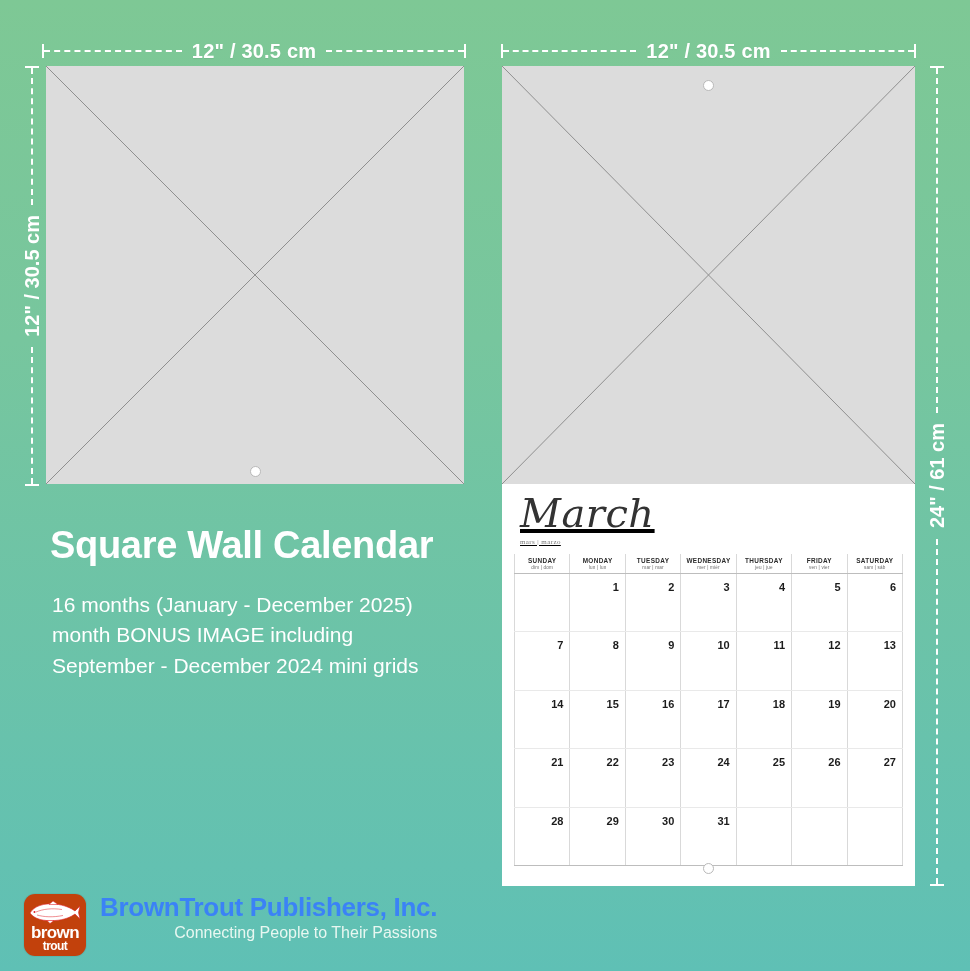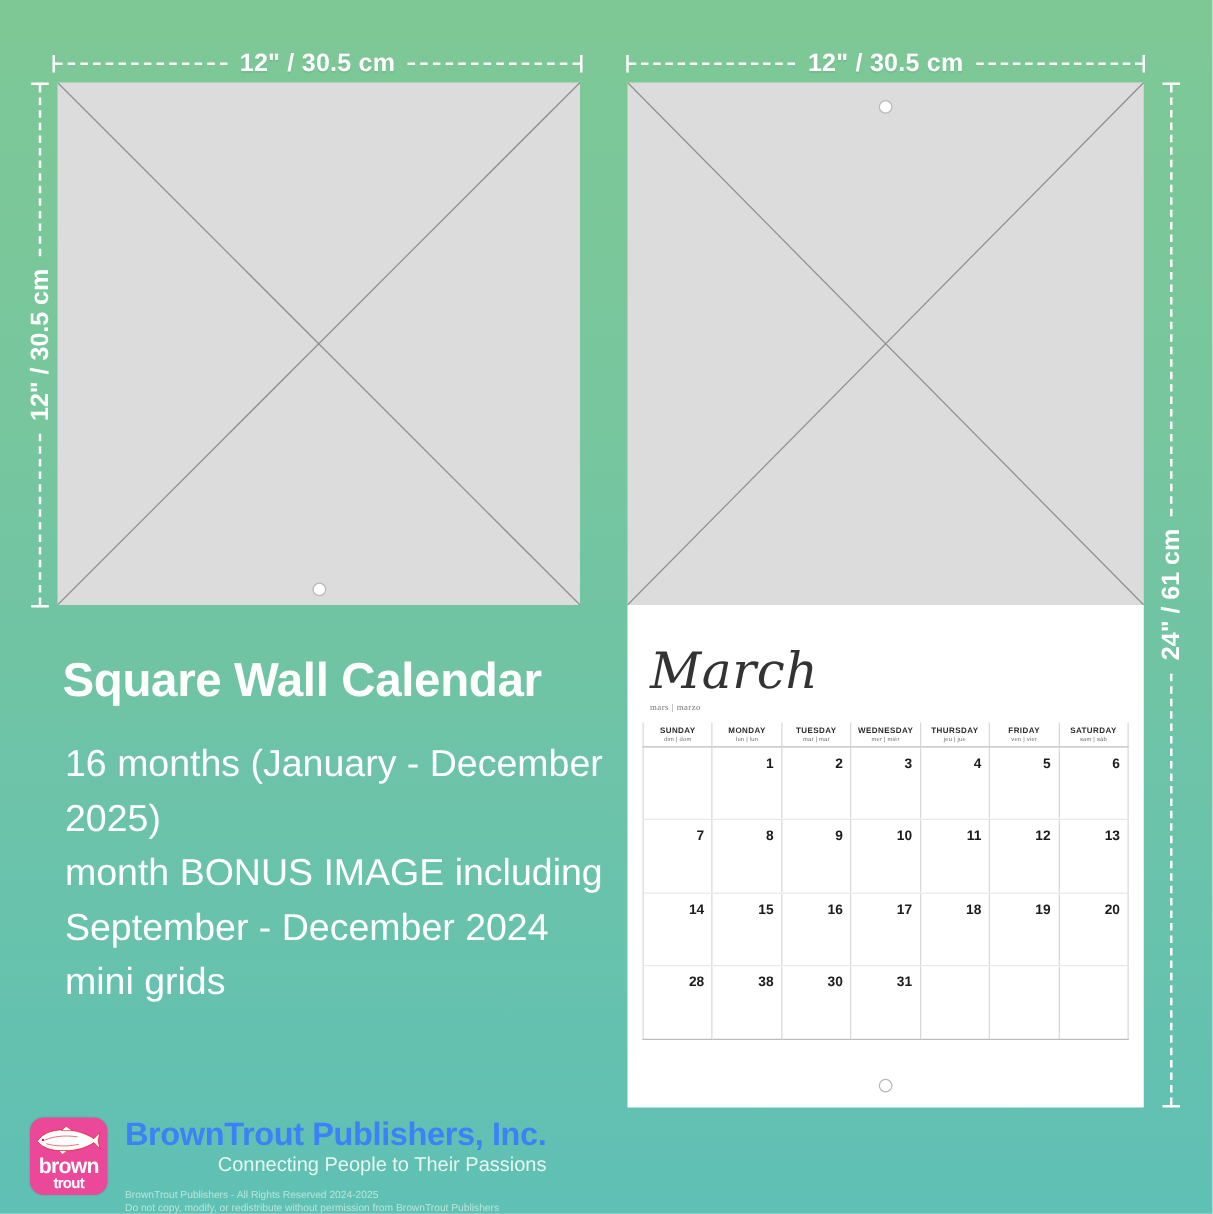--- a/index.html
+++ b/index.html
@@ -46,25 +46,25 @@
   .dow-sub{font-size:4.6px;font-weight:400;color:#6a6a6a;letter-spacing:.2px;line-height:1.3;}
   table.grid td{border-left:1px solid #d9d9d9;border-bottom:1px solid #e9e9e9;
                 height:54.5px;vertical-align:top;text-align:right;
                 padding:3px 6px 0 0;background:#ffffff;}
   table.grid td:last-child{border-right:1px solid #d9d9d9;}
   table.grid tr:last-child td{border-bottom:1px solid #bdbdbd;}
   .daynum{font-family:"Liberation Sans", sans-serif;font-size:11px;font-weight:700;color:#1c1c1c;}
 
   
   .headline{position:absolute;color:#ffffff;font-size:38px;font-weight:700;letter-spacing:-0.3px;}
-  .subcopy{position:absolute;color:#ffffff;font-size:30px;font-weight:400;line-height:1.45;}
+  .subcopy{position:absolute;color:#ffffff;font-size:21px;font-weight:400;line-height:1.45;}
 
   
   .footer{position:absolute;display:flex;align-items:flex-start;}
-  .logo{width:62px;height:62px;border-radius:11px;background:#ec4899;position:relative;flex:none;
+  .logo{width:62px;height:62px;border-radius:11px;background:#c2410c;position:relative;flex:none;
         box-shadow:0 0 0 1px rgba(0,0,0,.05);overflow:hidden;}
   .logo .fish{position:absolute;left:5px;top:6px;width:52px;height:24px;}
   .logo .lw{position:absolute;left:0;right:0;color:#ffffff;font-family:"Liberation Sans",sans-serif;
             font-weight:700;text-align:center;line-height:1;}
   .logo .lw1{top:30px;font-size:17px;letter-spacing:-0.6px;}
   .logo .lw2{top:46px;font-size:12px;letter-spacing:-0.6px;}
   .fcol{margin-left:14px;}
   .fbrand{color:#3b82f6;font-size:26px;font-weight:700;letter-spacing:-0.3px;line-height:1.05;}
   .ftag{color:#e8f7f1;font-size:16px;font-weight:400;line-height:1.3;margin-top:2px;text-align:right;}
   .ffine{color:#b9e4d8;font-size:8.2px;line-height:1.35;margin-top:6px;}
@@ -117,21 +117,21 @@
   <div class="panel" style="left:502px;top:66px;width:413px;height:418px;">
     <svg class="xcross" viewBox="0 0 413 418" preserveAspectRatio="none">
       <line x1="0" y1="0" x2="413" y2="418" stroke="#8f8f8f" stroke-width="1"></line>
       <line x1="413" y1="0" x2="0" y2="418" stroke="#8f8f8f" stroke-width="1"></line>
     </svg>
     <div class="hole" style="left:50%;margin-left:-5.5px;top:14px;"></div>
   </div>
 
   <div class="calpage" style="left:502px;top:484px;width:413px;height:402px;">
 
-    <div style="padding:33px 0 0 18px;">
+    <div style="padding:9px 0 0 18px;text-decoration:underline;">
       <div class="cal-month">March</div>
       <div class="cal-sub">mars | marzo</div>
     </div>
 
     <div style="padding:8px 12px 0 12px;">
       <table class="grid">
         <thead>
           <tr>
             <th>
               <div class="dow">SUNDAY</div>
@@ -185,22 +185,31 @@
           <tr>
             <td><span class="daynum">14</span></td>
             <td><span class="daynum">15</span></td>
             <td><span class="daynum">16</span></td>
             <td><span class="daynum">17</span></td>
             <td><span class="daynum">18</span></td>
             <td><span class="daynum">19</span></td>
             <td><span class="daynum">20</span></td>
           </tr>
           <tr>
+            <td><span class="daynum">21</span></td>
+            <td><span class="daynum">22</span></td>
+            <td><span class="daynum">23</span></td>
+            <td><span class="daynum">24</span></td>
+            <td><span class="daynum">25</span></td>
+            <td><span class="daynum">26</span></td>
+            <td><span class="daynum">27</span></td>
+          </tr>
+          <tr>
             <td><span class="daynum">28</span></td>
-            <td><span class="daynum">38</span></td>
+            <td><span class="daynum">29</span></td>
             <td><span class="daynum">30</span></td>
             <td><span class="daynum">31</span></td>
             <td><span class="daynum"></span></td>
             <td><span class="daynum"></span></td>
             <td><span class="daynum"></span></td>
           </tr>
         </tbody>
       </table>
     </div>
 
@@ -227,20 +236,16 @@
         <path d="M36 41 L42 47 L50 41 Z" fill="#ffffff" stroke="#e01f26" stroke-width="1"></path>
         <circle cx="11" cy="24" r="2" fill="#e01f26"></circle>
       </svg>
       <div class="lw lw1">brown</div>
       <div class="lw lw2">trout</div>
     </div>
 
     <div class="fcol">
       <div class="fbrand">BrownTrout Publishers, Inc.</div>
       <div class="ftag">Connecting People to Their Passions</div>
-      <div class="ffine">
-        <div>BrownTrout Publishers - All Rights Reserved 2024-2025</div>
-        <div>Do not copy, modify, or redistribute without permission from BrownTrout Publishers</div>
-      </div>
     </div>
   </div>
 
 </div>
 
 </body></html>

